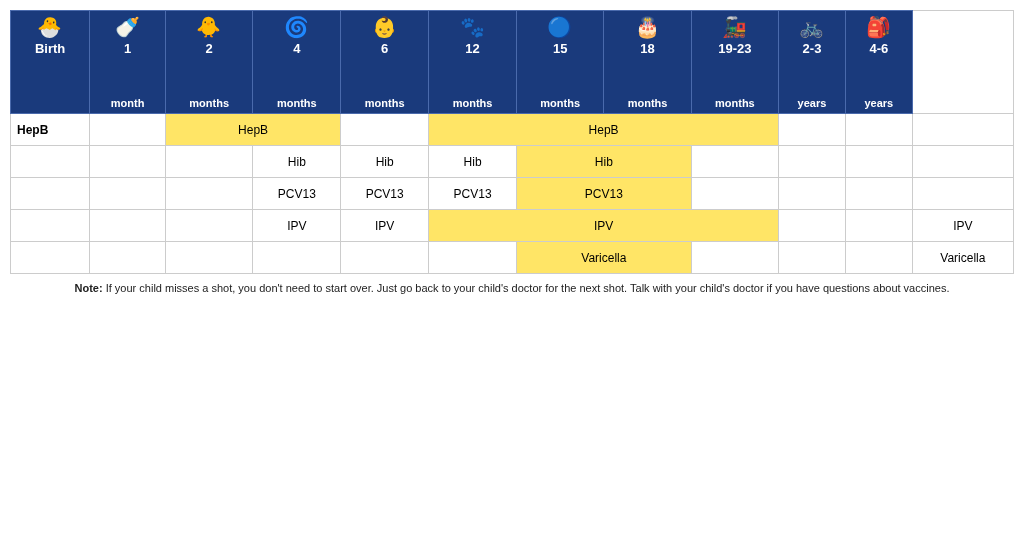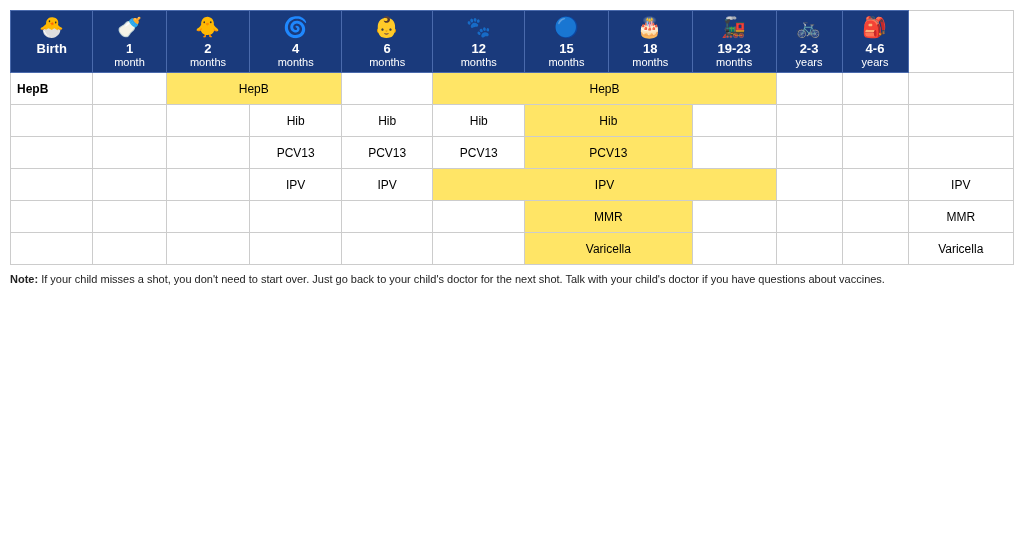--- a/index.html
+++ b/index.html
@@ -24,22 +24,23 @@
       vertical-align: top;
       font-weight: bold;
     }
     .vaccine-table th .age-label {
       font-size: 13px;
       font-weight: bold;
       display: block;
     }
     .vaccine-table th .age-sub {
       font-size: 11px;
-      font-weight: normal;
+      font-weight: bold;
       display: block;
+      margin-top: 41px;
     }
     .vaccine-table td {
       border: 1px solid #ccc;
       text-align: center;
       padding: 6px 4px;
       font-size: 12px;
       font-weight: 500;
       height: 32px;
       vertical-align: middle;
     }
@@ -49,20 +50,21 @@
       padding-left: 6px;
       background: #fff;
     }
     .yellow {
       background-color: #ffe566;
     }
     .note {
       margin-top: 8px;
       font-size: 11px;
       color: #222;
+      text-align: center;
     }
     .note strong {
       font-weight: bold;
     }
     
     .header-icon {
       font-size: 20px;
       display: block;
       margin-bottom: 2px;
     }
@@ -177,33 +179,20 @@
         <td></td>
         <td>IPV</td>
       </tr>
       <tr>
         <td></td>
         <td></td>
         <td></td>
         <td></td>
         <td></td>
         <td></td>
-        <td colspan="2" class="yellow">MMR</td>
-        <td></td>
-        <td></td>
-        <td></td>
-        <td>MMR</td>
-      </tr>
-      <tr>
-        <td></td>
-        <td></td>
-        <td></td>
-        <td></td>
-        <td></td>
-        <td></td>
         <td colspan="2" class="yellow">Varicella</td>
         <td></td>
         <td></td>
         <td></td>
         <td>Varicella</td>
       </tr>
     </tbody>
 </table>
 
 <p class="note"><strong>Note:</strong> If your child misses a shot, you don't need to start over. Just go back to your child's doctor for the next shot. Talk with your child's doctor if you have questions about vaccines.</p>

